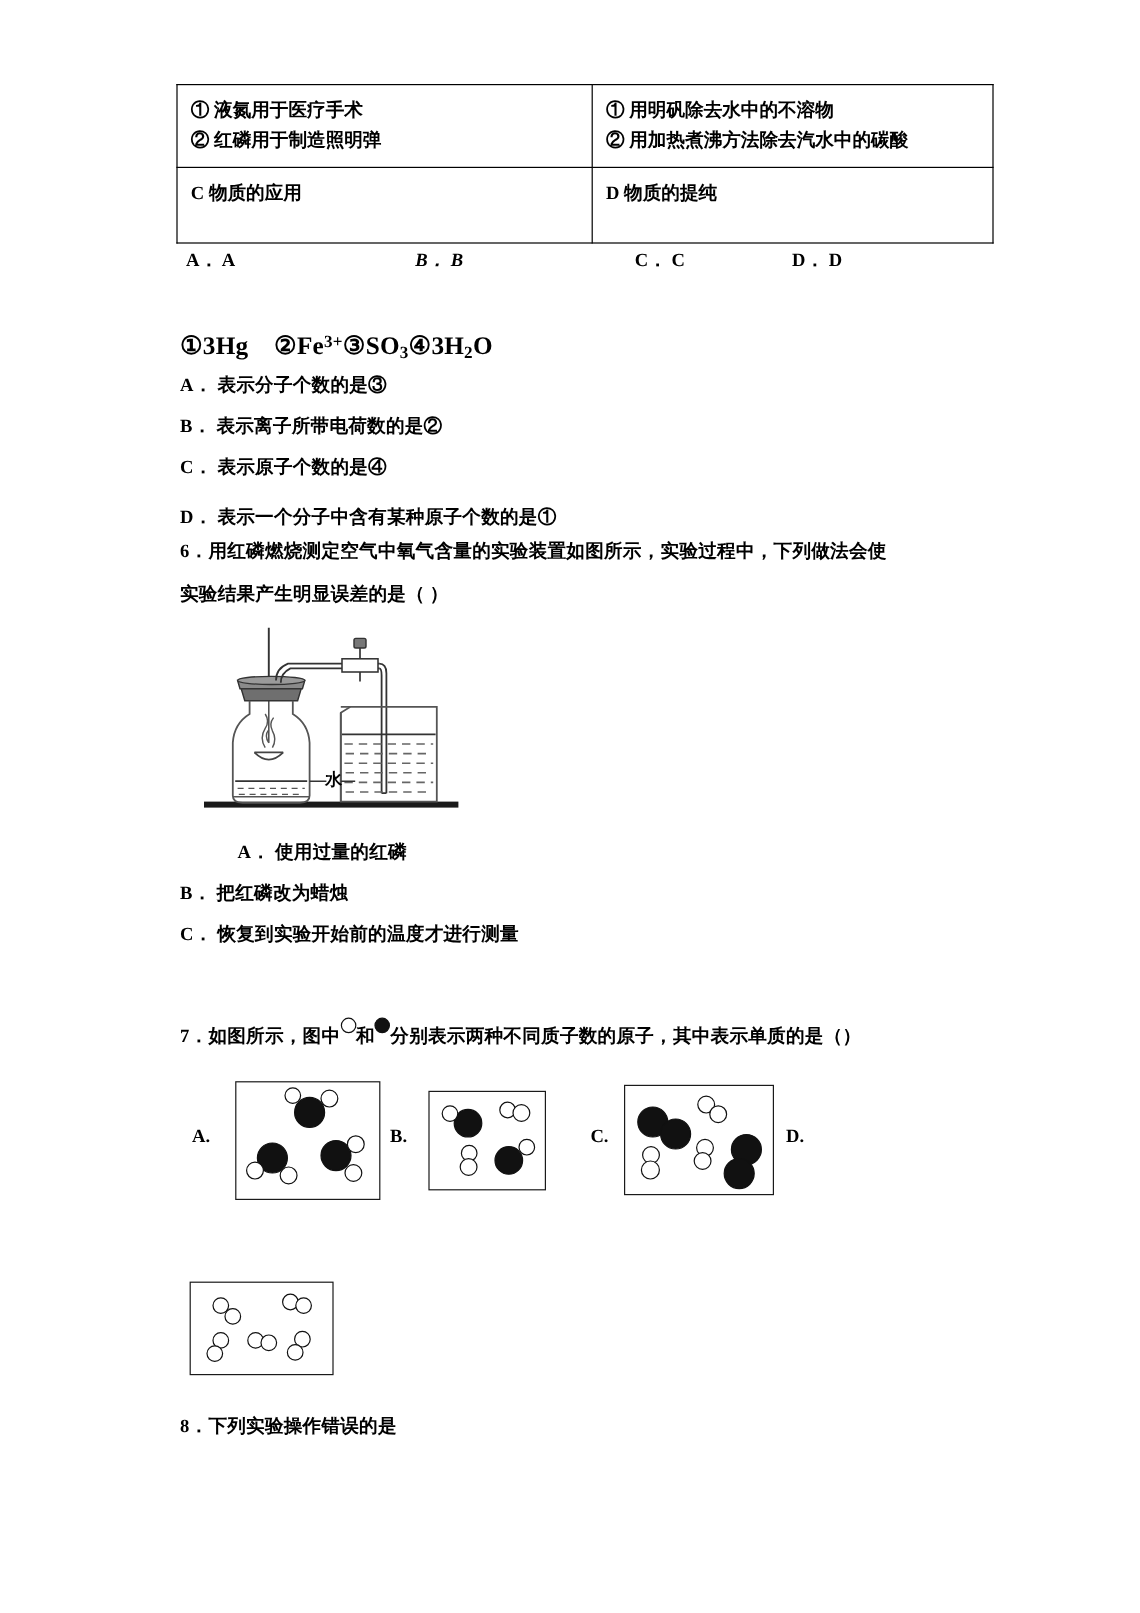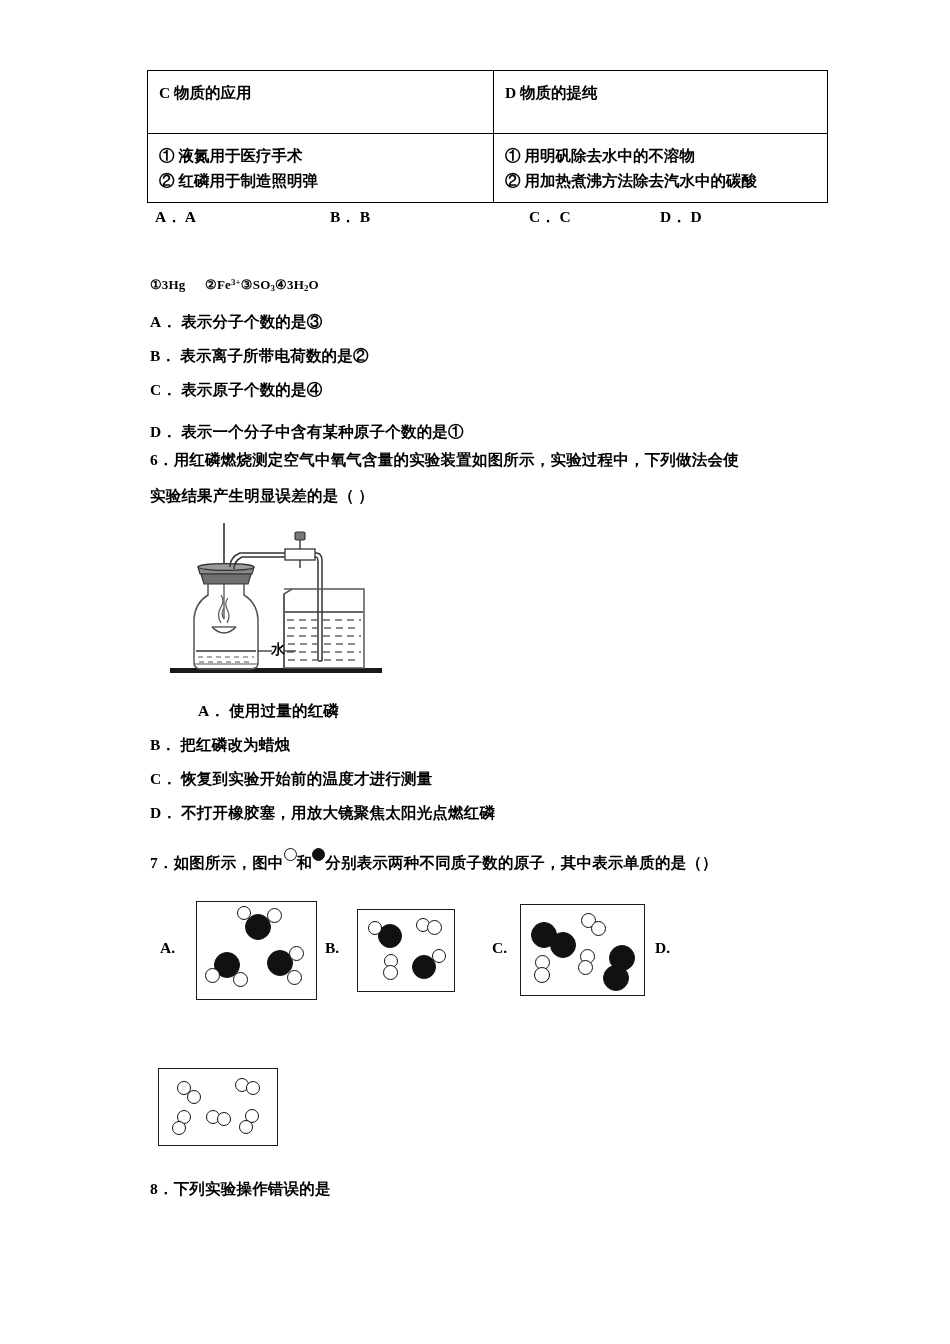--- a/index.html
+++ b/index.html
@@ -20,21 +20,21 @@
     position: absolute;
     left: 0; top: 0;
     width: 950px;
     height: 1344px;
   }
 
   
   .txt {
     position: absolute;
     font-weight: bold;
-    font-size: 13px;
+    font-size: 21px;
     line-height: 1.0;
     white-space: nowrap;
     letter-spacing: 0.2px;
   }
   .stem { font-size: 15.5px; }
   .opt  { font-size: 15.5px; }
 
   
   .qtable {
     position: absolute;
@@ -132,39 +132,39 @@
   .inline-atom.black { width: 13px; height: 13px; background:#111; border: 1.7px solid #111; }
 </style>
 </head>
 <body>
 
 <div class="page">
 
   <table class="qtable">
     <tbody>
         <tr>
-      <td class="col-l c-head">C 物质的应用</td>
-      <td class="col-r c-head">D 物质的提纯</td>
-    </tr>
-    <tr>
       <td class="col-l">
         <span class="cellline">① 液氮用于医疗手术</span>
         <span class="cellline">② 红磷用于制造照明弹</span>
       </td>
       <td class="col-r">
         <span class="cellline">① 用明矾除去水中的不溶物</span>
         <span class="cellline">② 用加热煮沸方法除去汽水中的碳酸</span>
       </td>
     </tr>
+    <tr>
+      <td class="col-l c-head">C 物质的应用</td>
+      <td class="col-r c-head">D 物质的提纯</td>
+    </tr>
   </tbody>
     </table>
 
   <div class="abcd-row">
     <span style="left:155px;">A． A</span>
-    <span style="left:330px;">B． B</span>
+    <span style="left:346px;font-style:italic;">B． B</span>
     <span style="left:493px;margin-left:36px;">C． C</span>
     <span style="left:660px;">D． D</span>
   </div>
 
 
   <div class="txt" style="left:150px; top:278px;">
     <span>①3Hg</span>
     <span style="display:inline-block;width:16px;"></span><span>②Fe<sup>3+</sup></span><span>③SO<sub>3</sub></span><span>④3H<sub>2</sub>O</span>
   </div>
 
@@ -237,21 +237,20 @@
 
       <line x1="90" y1="128" x2="104" y2="128" stroke="#333" stroke-width="1.3"></line>
       <line x1="128" y1="128" x2="116" y2="128" stroke="#333" stroke-width="1.3"></line>
     </svg>
     <div style="position:absolute; left:103px; top:118px; font-weight:bold; font-size:14px;">水</div>
   </div>
 
   <div class="txt opt" style="left:150px; top:703px;margin-left:48px;">A． 使用过量的红磷</div>
   <div class="txt opt" style="left:150px; top:737px;">B． 把红磷改为蜡烛</div>
   <div class="txt opt" style="left:150px; top:771px;">C． 恢复到实验开始前的温度才进行测量</div>
-  <div class="txt opt" style="left:150px; top:805px;">D． 不打开橡胶塞，用放大镜聚焦太阳光点燃红磷</div>
 
   <div class="txt stem" style="left:150px; top:848px;">
     <span>7．如图所示，图中</span><span class="inline-atom white"></span><span>和</span><span class="inline-atom black"></span><span>分别表示两种不同质子数的原子，其中表示单质的是（）</span>
   </div>
 
   <div class="molrow">
 
     <span class="mollabel" style="left:160px;">A.</span>
 
     <div class="molbox" style="left:196px; top:8px; width:121px; height:99px;">

